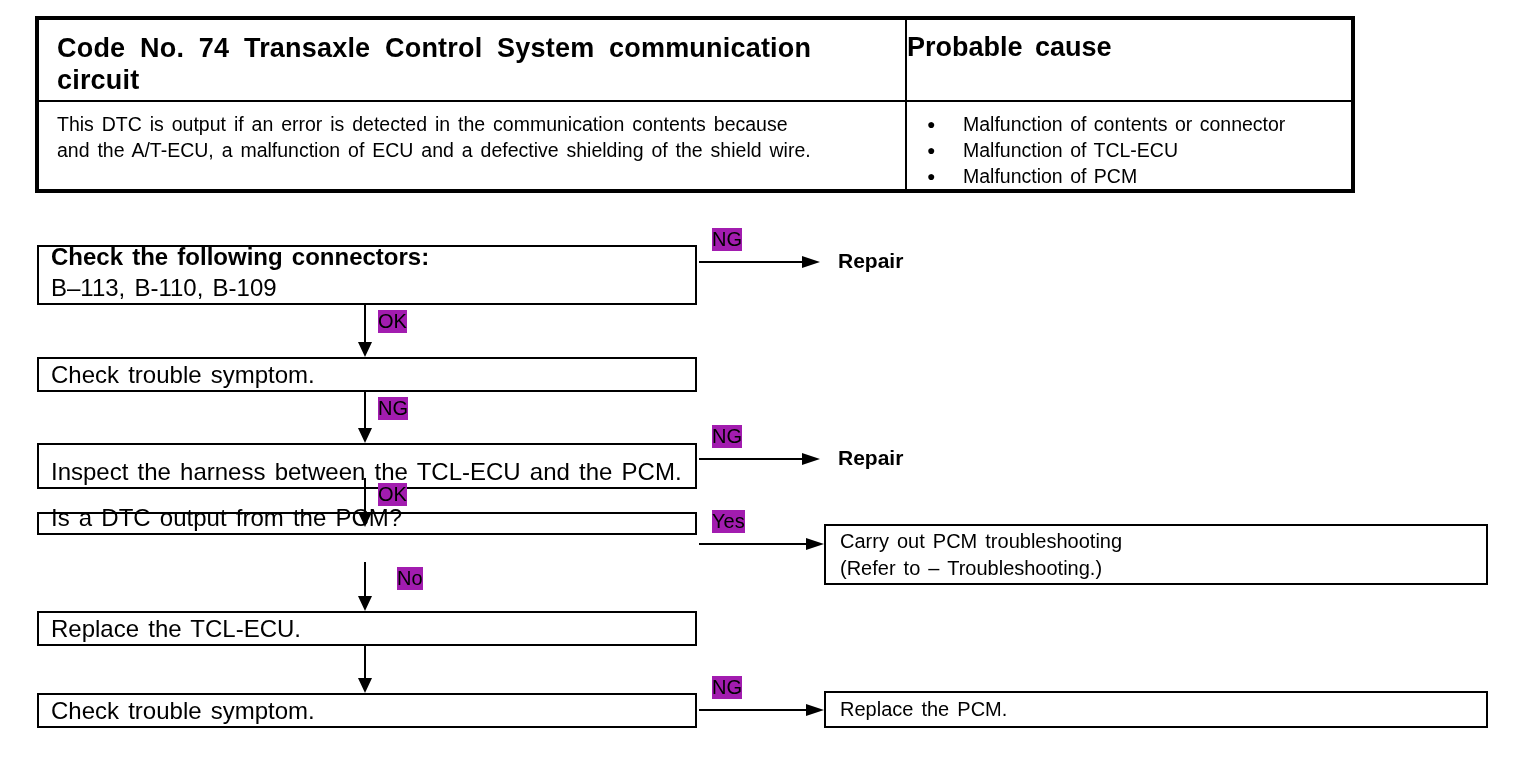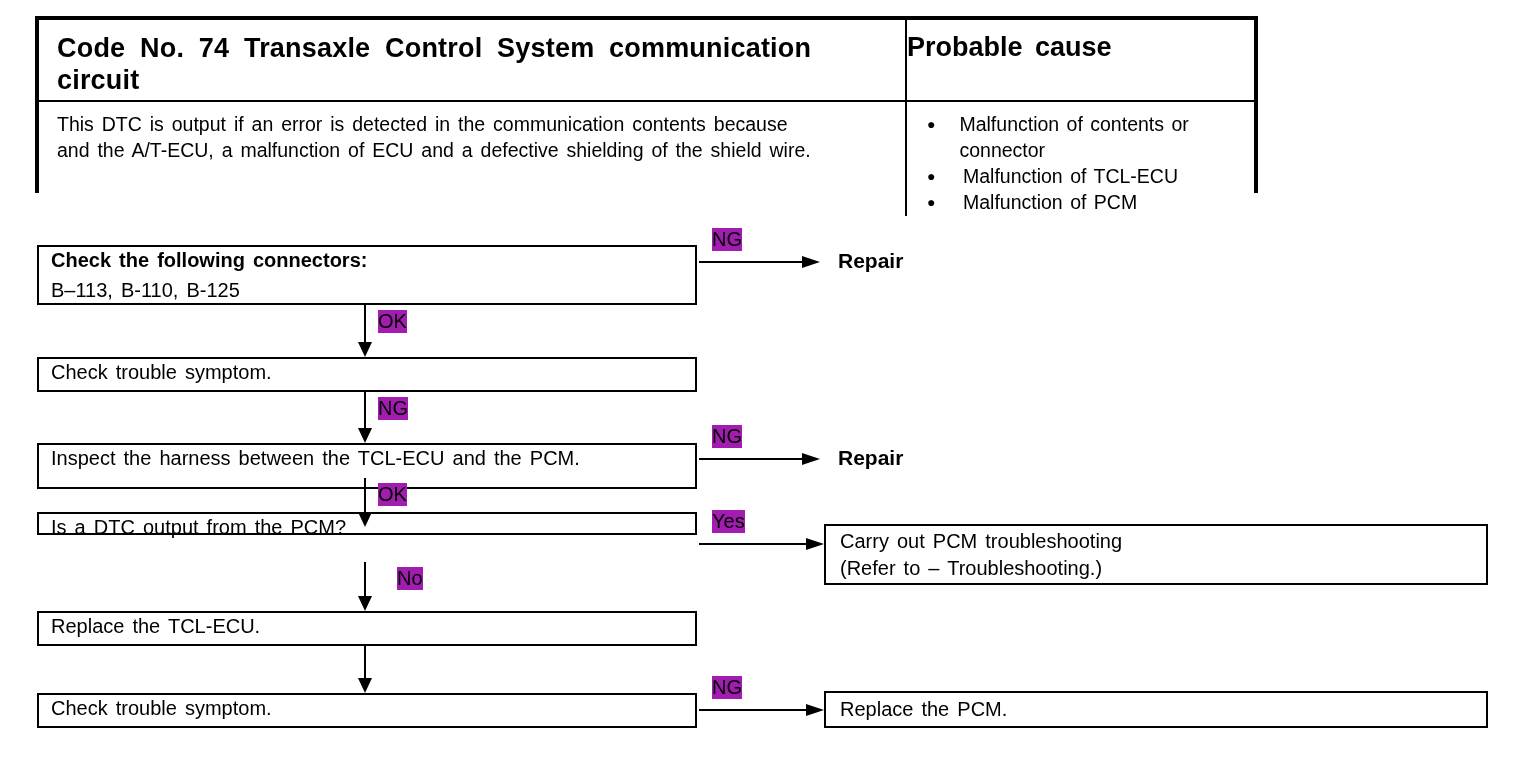--- a/index.html
+++ b/index.html
@@ -1,38 +1,38 @@
 <!DOCTYPE html>
 <html><head>
 <meta charset="utf-8">
 <style>
   * { margin:0; padding:0; box-sizing:border-box; }
   html,body { background:#ffffff; }
   body { font-family:"Liberation Sans", sans-serif; color:#000; }
   .page { position:relative; width:1536px; height:782px; background:#fff; overflow:hidden; }
 
   
-  .htable { position:absolute; left:35px; top:16px; width:1223px; height:177px;
+  .htable { position:absolute; left:35px; top:16px; width:1320px; height:177px;
             border:4px solid #000; display:grid;
             grid-template-columns:868px 1fr; grid-template-rows:82px 1fr; }
   .cell { background:#fff; }
   .cell.left { border-right:2px solid #000; }
   .cell.hdr  { border-bottom:2px solid #000; }
   .code-title { padding:12px 16px 0 18px; font-size:27px; font-weight:bold;
                 line-height:1.2; word-spacing:7px; letter-spacing:0.2px; }
   .pc-title   { padding:12px 8px 0 0; font-size:27px; font-weight:bold; word-spacing:5px; }
   .desc { padding:10px 23px 0 18px; font-size:19.5px; line-height:1.32; word-spacing:2.5px; }
   .causes { padding:9px 4px 0 20px; font-size:19.5px; line-height:1.34; word-spacing:2px; list-style:none; }
   .causes li { display:flex; align-items:baseline; }
   .bullet { width:36px; font-size:14px; position:relative; top:-2px; }
 
   
   .fbox { position:absolute; left:37px; width:660px; border:2px solid #000; background:#fff;
-          font-size:20px; line-height:1.3; padding-left:12px; word-spacing:2.5px;
-          display:flex; flex-direction:column; justify-content:space-between; }
+          font-size:24px; line-height:1.3; padding-left:12px; word-spacing:2.5px;
+          display:flex; flex-direction:column; justify-content:flex-end; }
   .rbox { position:absolute; left:824px; width:664px; border:2px solid #000; background:#fff;
           font-size:20px; line-height:1.35; padding-left:14px; word-spacing:2.5px;
           display:flex; flex-direction:column; justify-content:center; }
   .b-bold { font-weight:bold; }
 
   
   .vline { position:absolute; left:364px; width:2px; background:#000; }
   .varrow { position:absolute; left:358px; width:0; height:0;
             border-left:7px solid transparent; border-right:7px solid transparent;
             border-top:15px solid #000; }
@@ -66,21 +66,21 @@
       </li>
       <li>
         <span class="bullet">●</span>
         <span>Malfunction of PCM</span>
       </li>
     </ul>
   </div>
 
   <div class="fbox" style="top:245px;height:60px;">
     <div class="b-bold">Check the following connectors:</div>
-    <div>B–113, B-110, B-125</div>
+    <div>B–113, B-110, B-109</div>
   </div>
 
   <div class="fbox" style="top:357px;height:35px;">Check trouble symptom.</div>
 
   <div class="fbox" style="top:443px;height:46px;">Inspect the harness between the TCL-ECU and the PCM.</div>
 
   <div class="fbox" style="top:512px;height:23px;">Is a DTC output from the PCM?</div>
 
   <div class="fbox" style="top:611px;height:35px;">Replace the TCL-ECU.</div>
 

